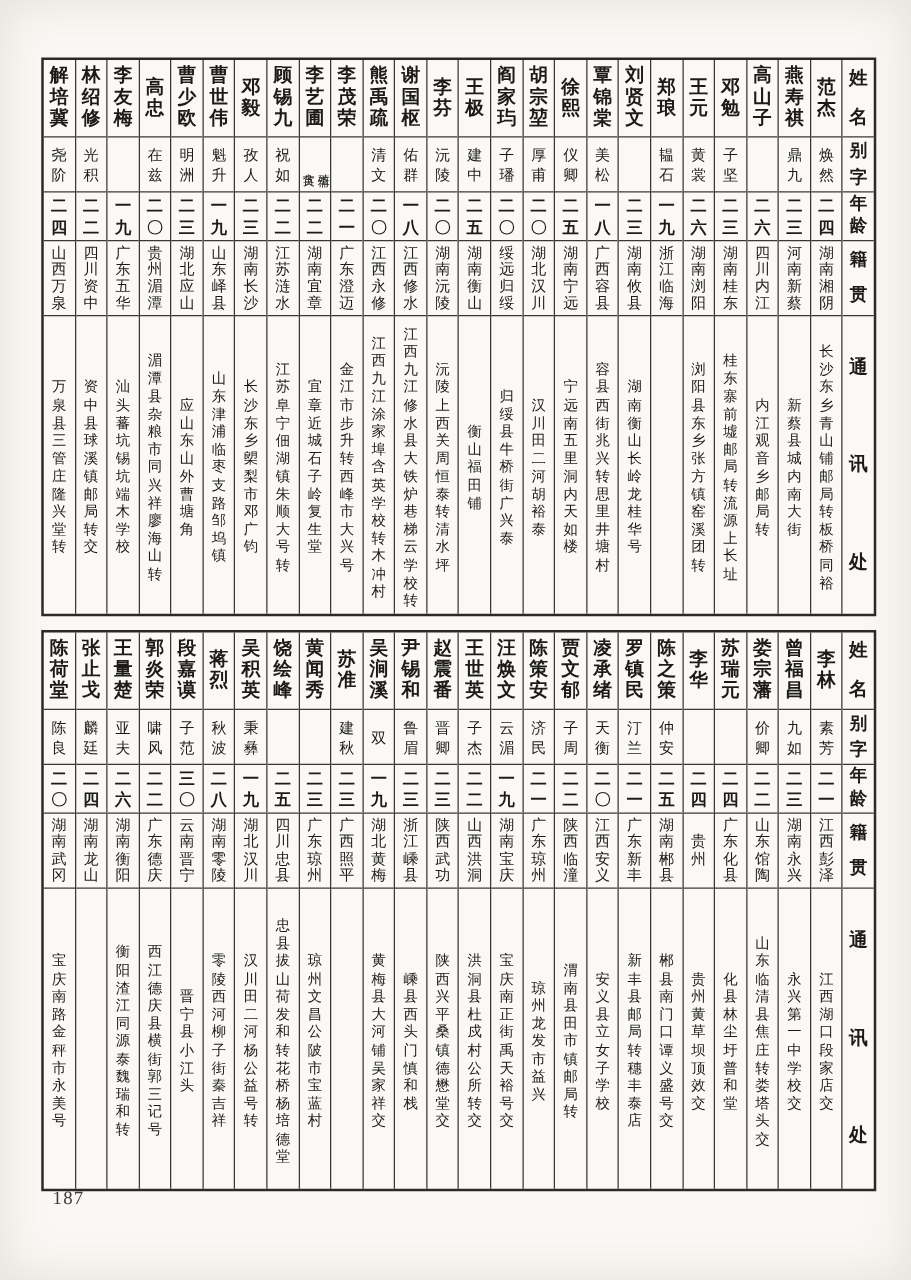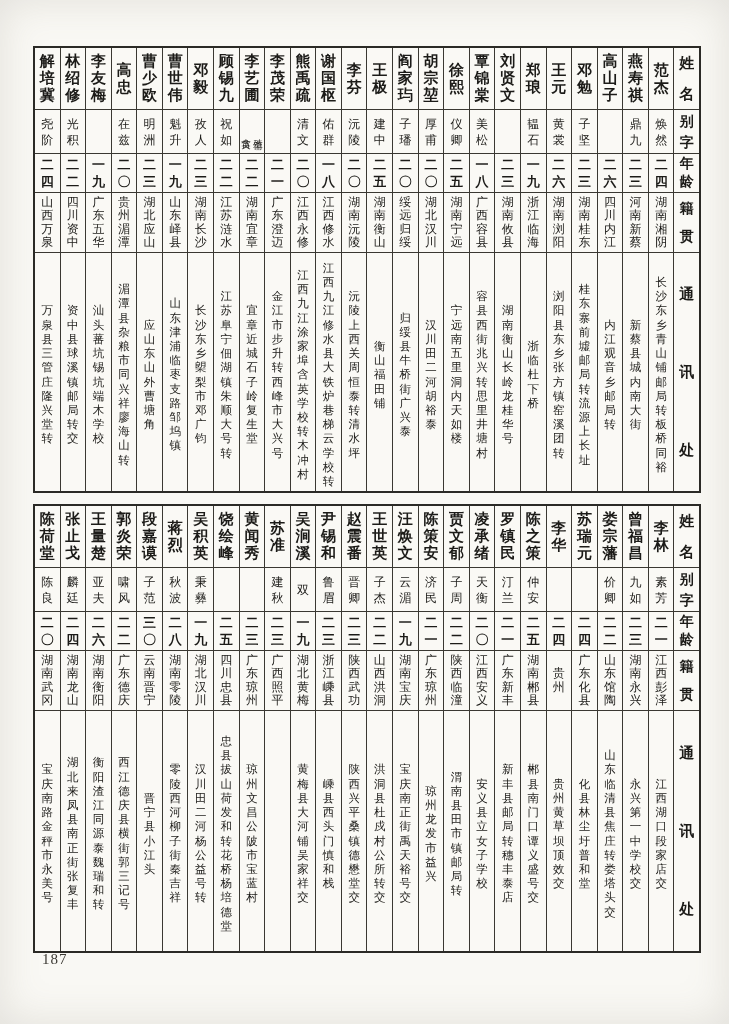--- a/index.html
+++ b/index.html
@@ -183,23 +183,20 @@
           </div>
     <div class="cell byname">
             <span class="stack">韫石</span>
           </div>
     <div class="cell age">
             <span class="stack">一九</span>
           </div>
     <div class="cell native">
             <span class="stack">浙江临海</span>
           </div>
-    <div class="cell address">
-            <span class="stack">浙临杜下桥</span>
-          </div>
   </div>
         <div class="col">
     <div class="cell name">
             <span class="stack">刘贤文</span>
           </div>
     <div class="cell byname">
             <span class="stack"></span>
           </div>
     <div class="cell age">
             <span class="stack">二三</span>
@@ -932,23 +929,20 @@
           </div>
     <div class="cell byname">
             <span class="stack">麟廷</span>
           </div>
     <div class="cell age">
             <span class="stack">二四</span>
           </div>
     <div class="cell native">
             <span class="stack">湖南龙山</span>
           </div>
-    <div class="cell address">
-            <span class="stack">湖北来凤县南正街张复丰</span>
-          </div>
   </div>
         <div class="col">
     <div class="cell name">
             <span class="stack">陈荷堂</span>
           </div>
     <div class="cell byname">
             <span class="stack">陈良</span>
           </div>
     <div class="cell age">
             <span class="stack">二〇</span>

